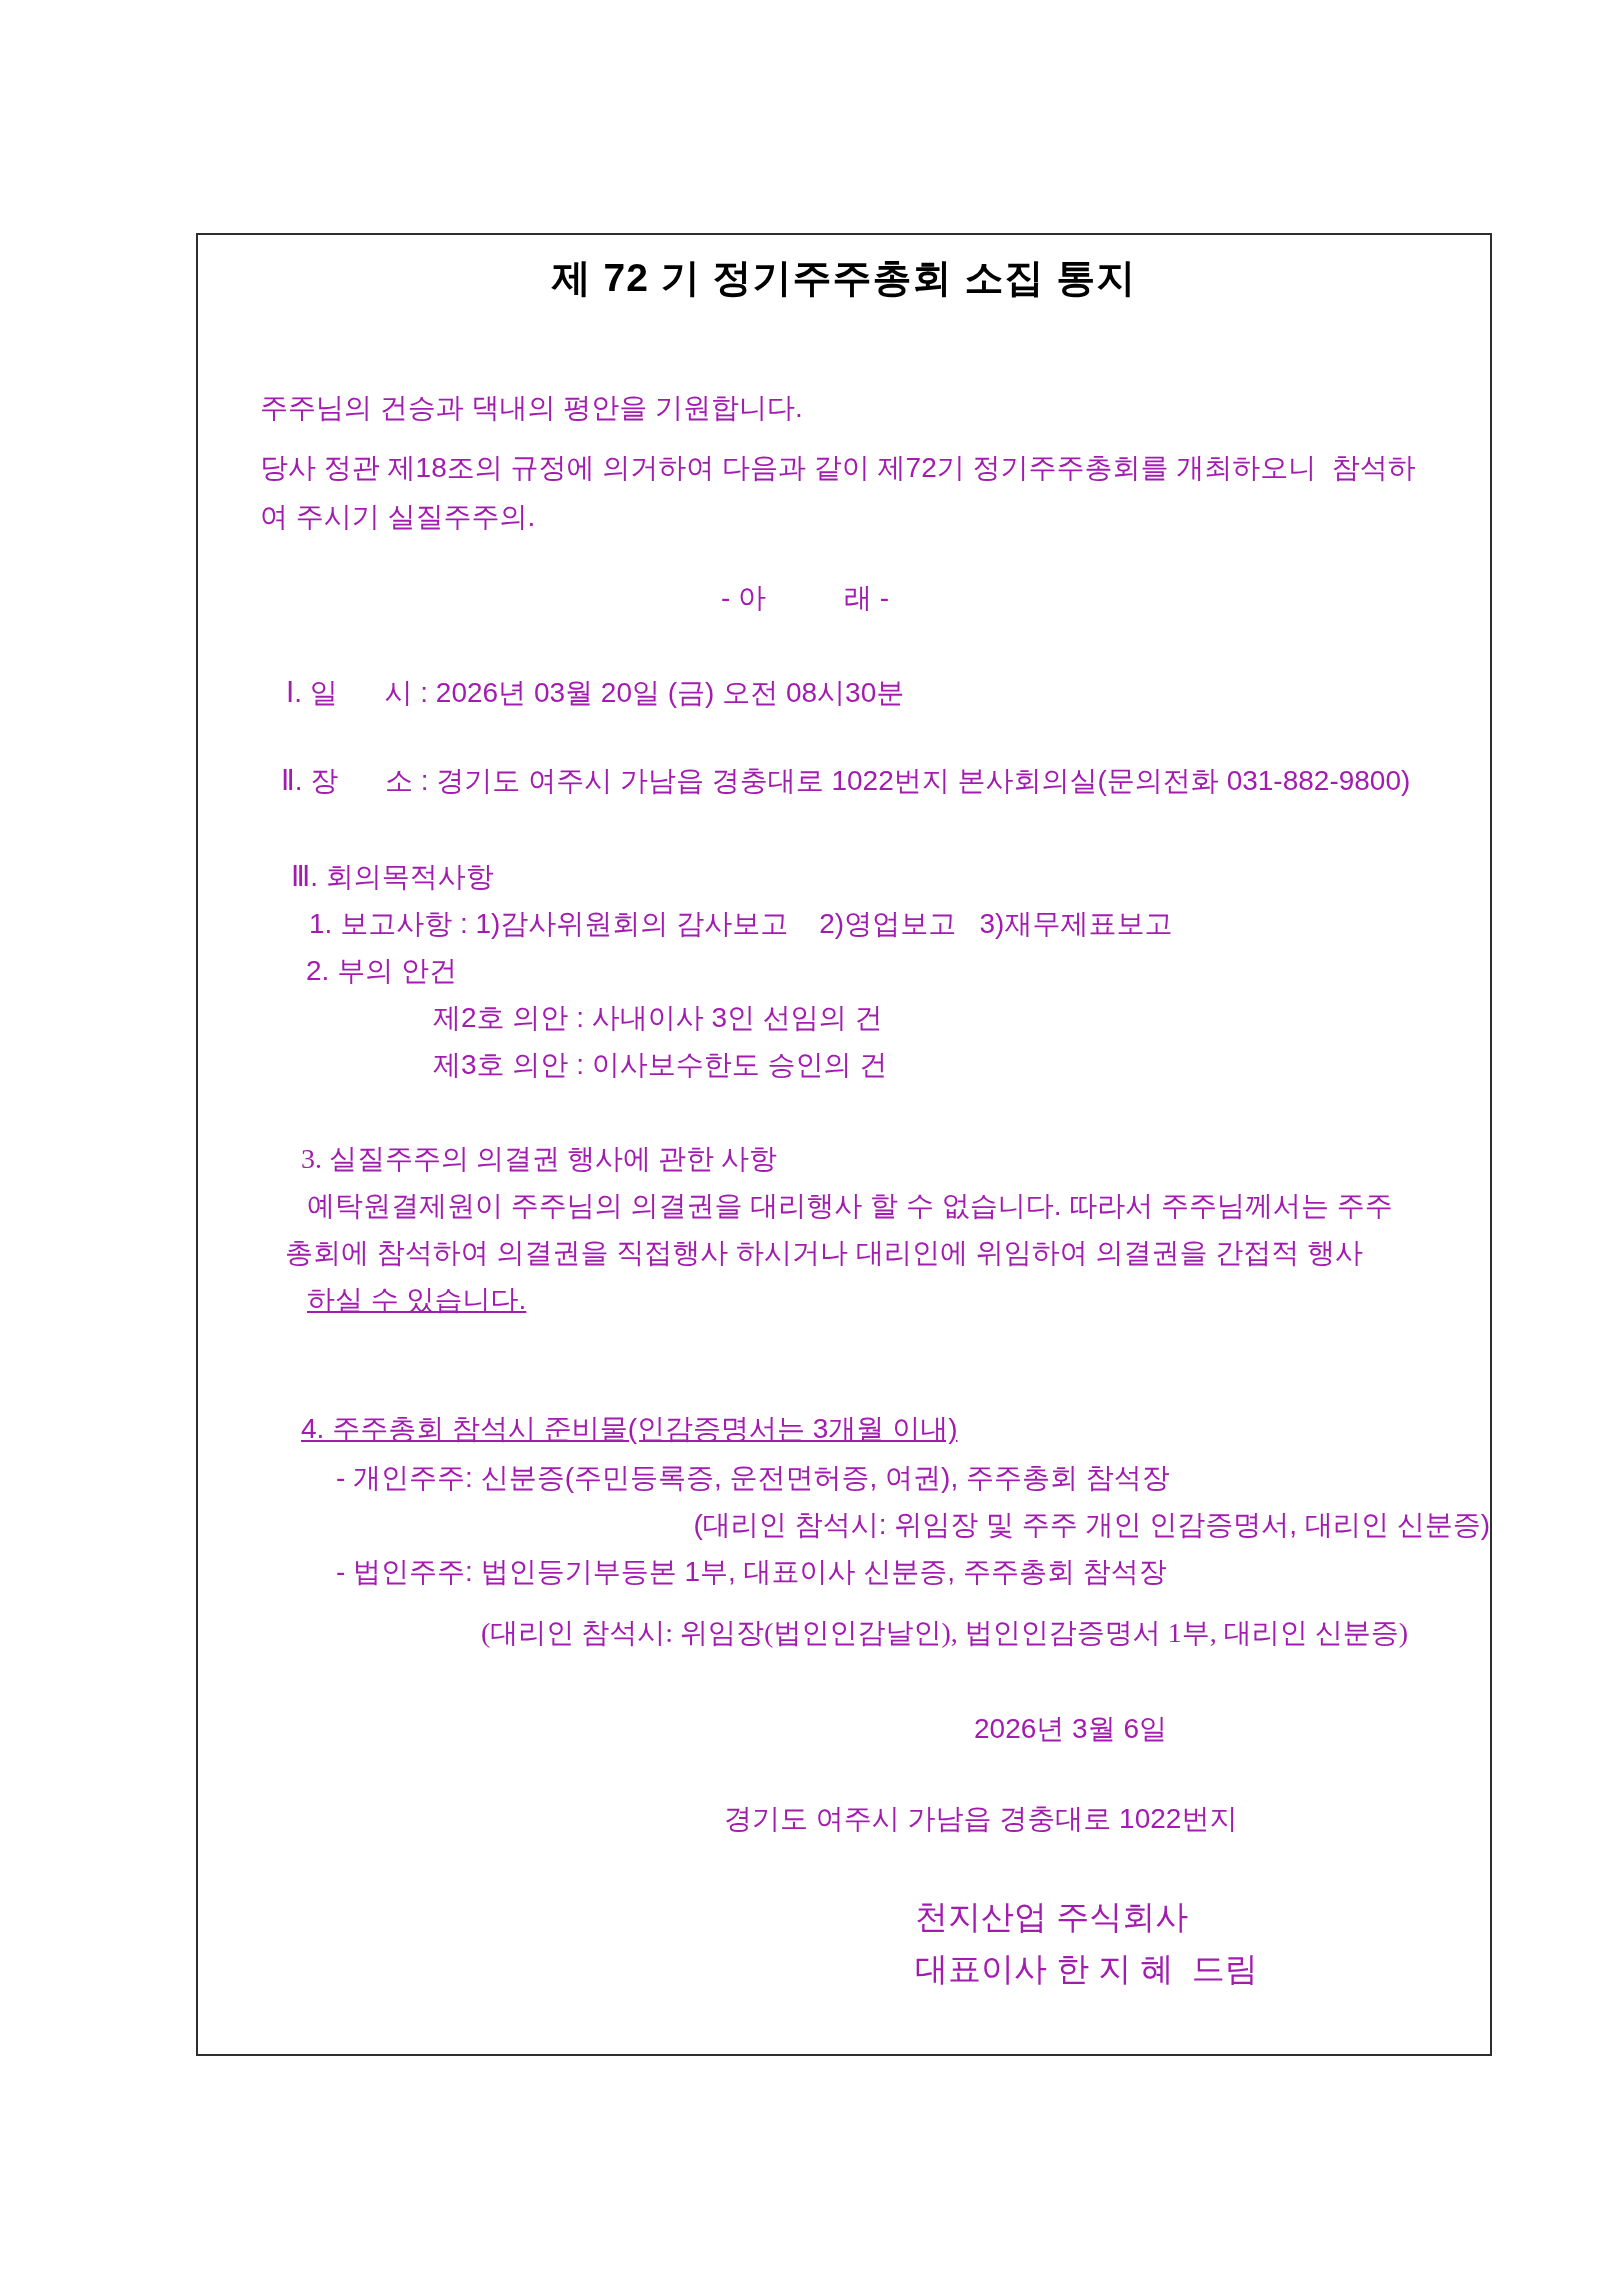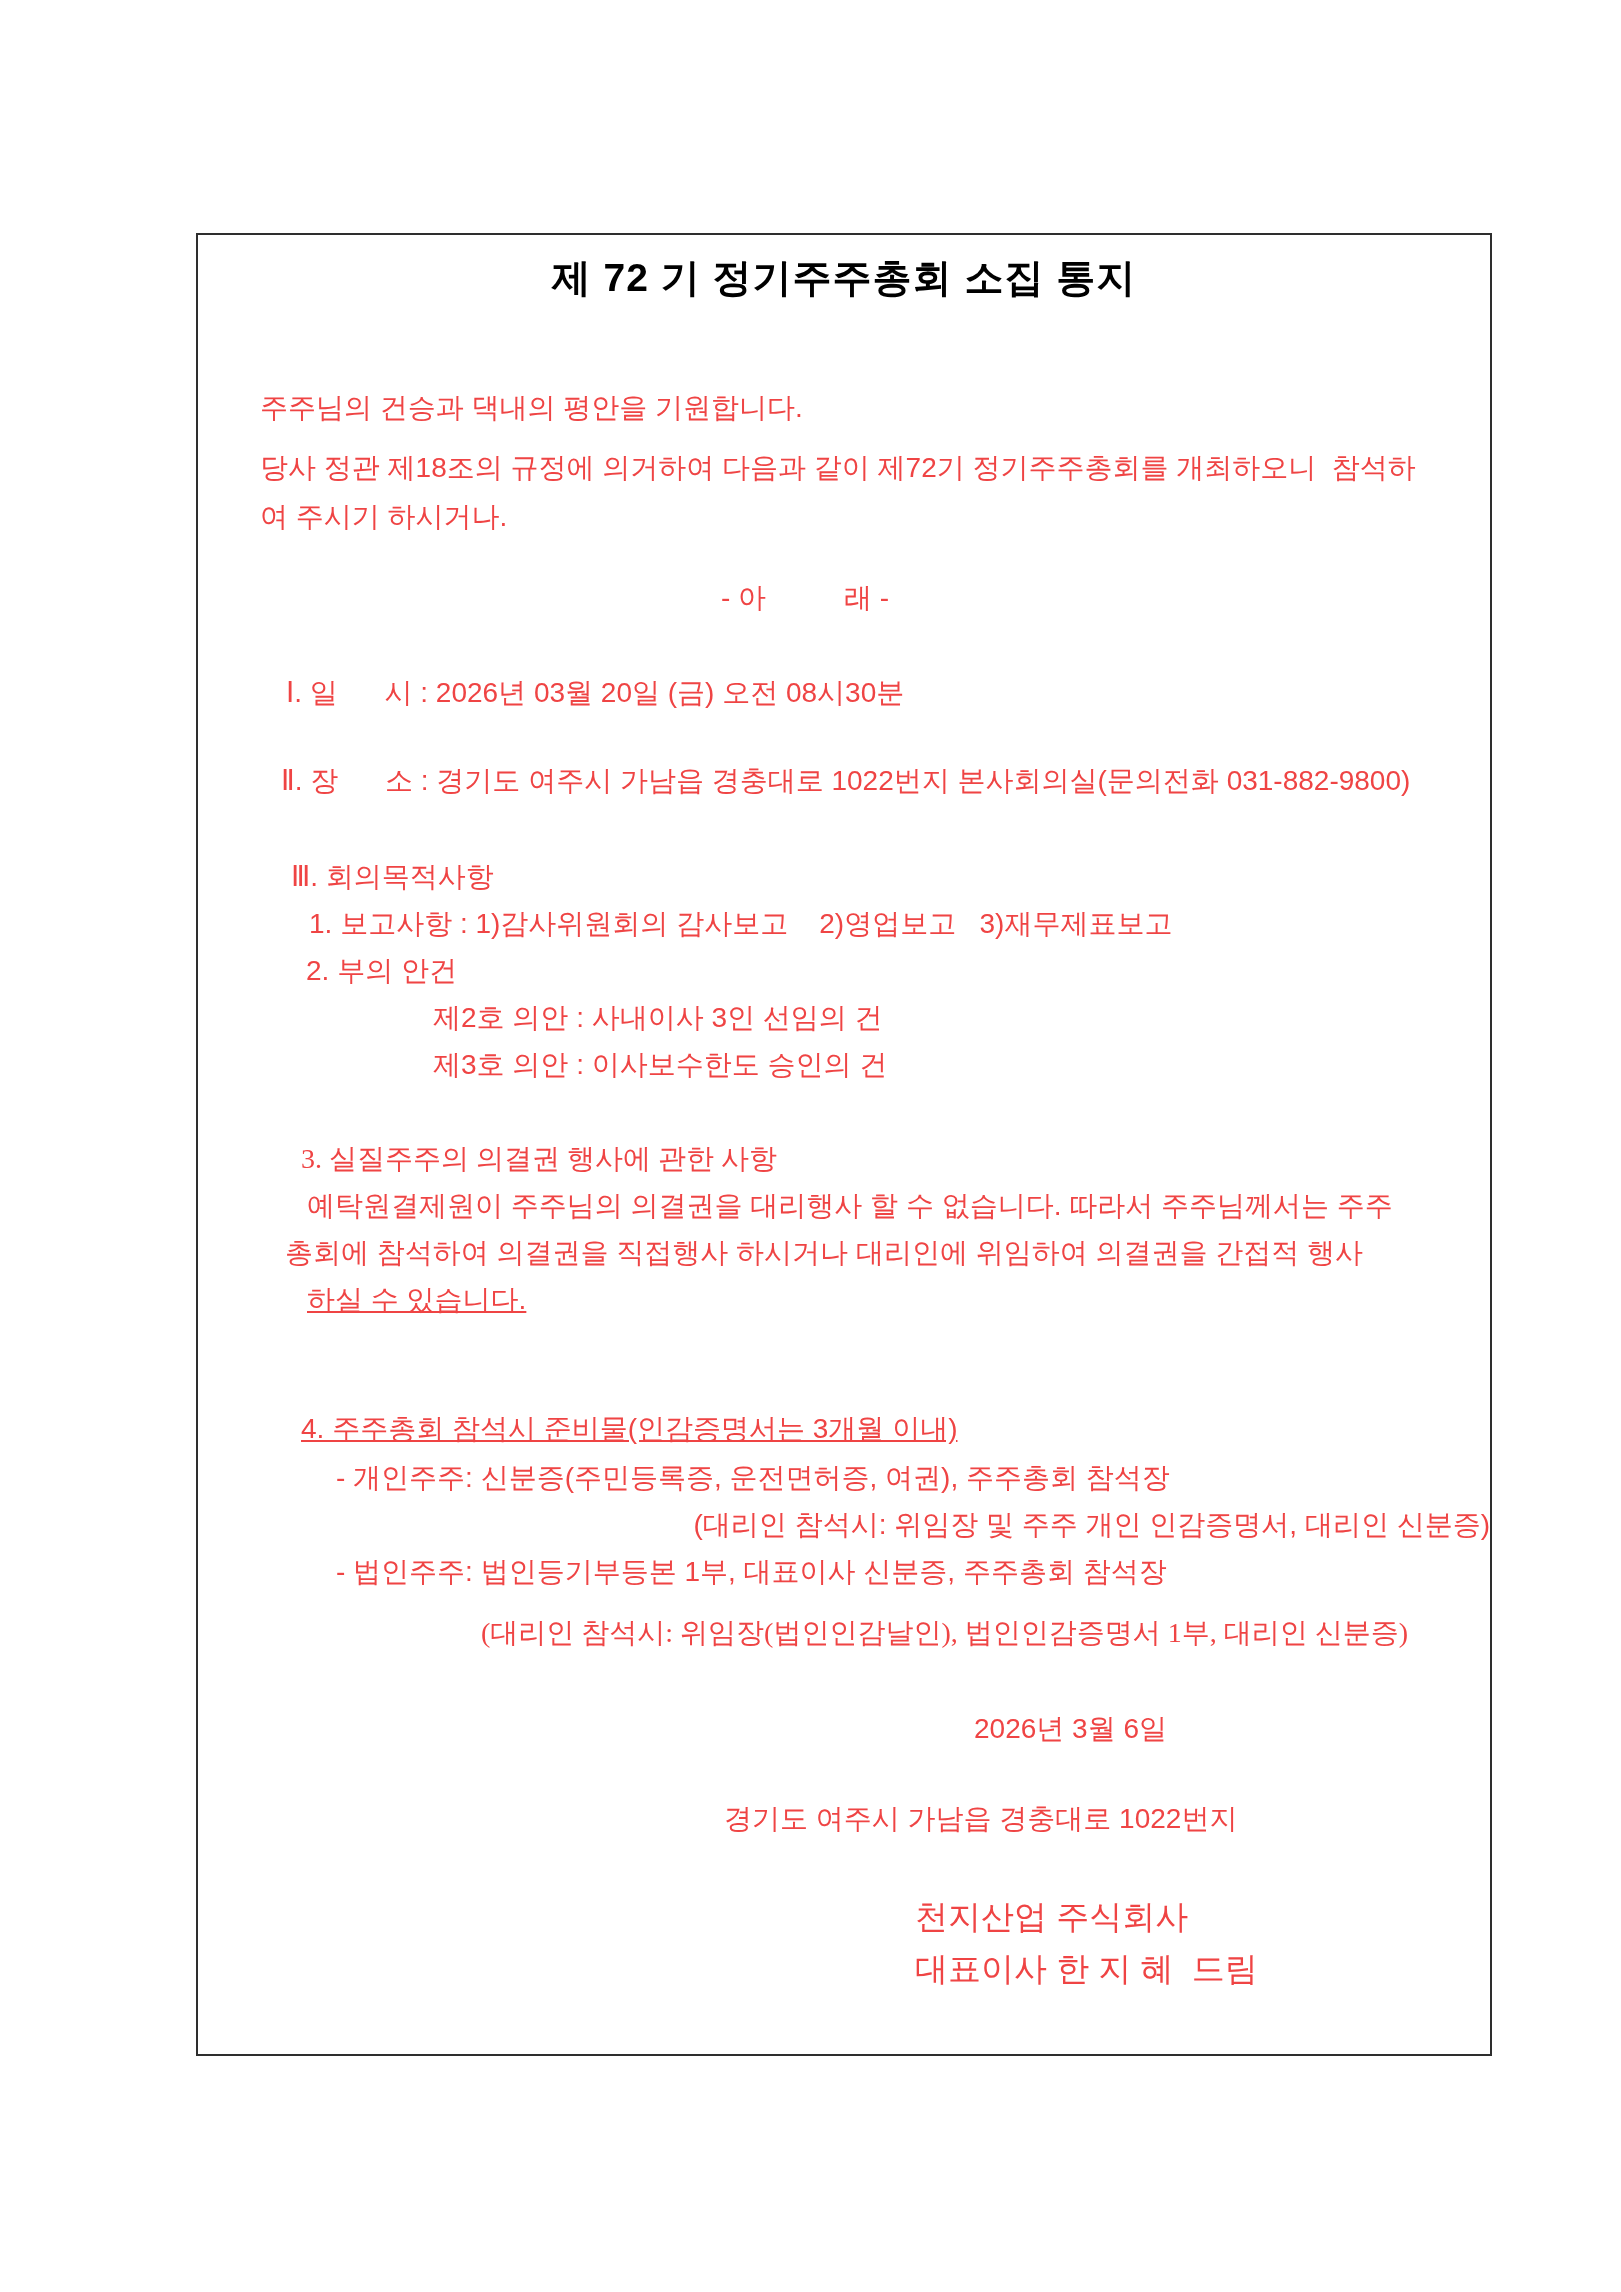--- a/index.html
+++ b/index.html
@@ -23,21 +23,21 @@
     height: 1823px;
     border: 2.9px solid #2e2e2e;
     box-sizing: border-box;
     overflow: visible;
   }
   .line {
     white-space: pre;
     font-size: 28px;
     line-height: 47px;
     height: 47px;
-    color: #ef4444;
+    color: #a21caf;
   }
   .doc-title {
     margin-top: 16.7px;
     text-align: center;
     font-size: 39px;
     line-height: 51px;
     height: 51px;
     font-weight: bold;
     letter-spacing: 1px;
     color: #000000;
@@ -77,21 +77,21 @@
 </head>
 <body>
 
 <div class="page">
   <div class="doc-box">
 
     <div class="doc-title">제 72 기 정기주주총회 소집 통지</div>
 
     <div class="line l-greeting">주주님의 건승과 댁내의 평안을 기원합니다.</div>
     <div class="line l-intro1">당사 정관 제18조의 규정에 의거하여 다음과 같이 제72기 정기주주총회를 개최하오니  참석하</div>
-    <div class="line l-intro2">여 주시기 하시거나.</div>
+    <div class="line l-intro2">여 주시기 실질주주의.</div>
 
     <div class="line l-divider">- 아          래 -</div>
 
     <div class="line l-datetime">Ⅰ. 일      시 : 2026년 03월 20일 (금) 오전 08시30분</div>
     <div class="line l-place">Ⅱ. 장      소 : 경기도 여주시 가남읍 경충대로 1022번지 본사회의실(문의전화 031-882-9800)</div>
 
     <div class="line l-purpose">Ⅲ. 회의목적사항</div>
     <div class="line l-report">1. 보고사항 : 1)감사위원회의 감사보고    2)영업보고   3)재무제표보고</div>
     <div class="line l-submit">2. 부의 안건</div>
     <div class="line l-agenda2">제2호 의안 : 사내이사 3인 선임의 건</div>

